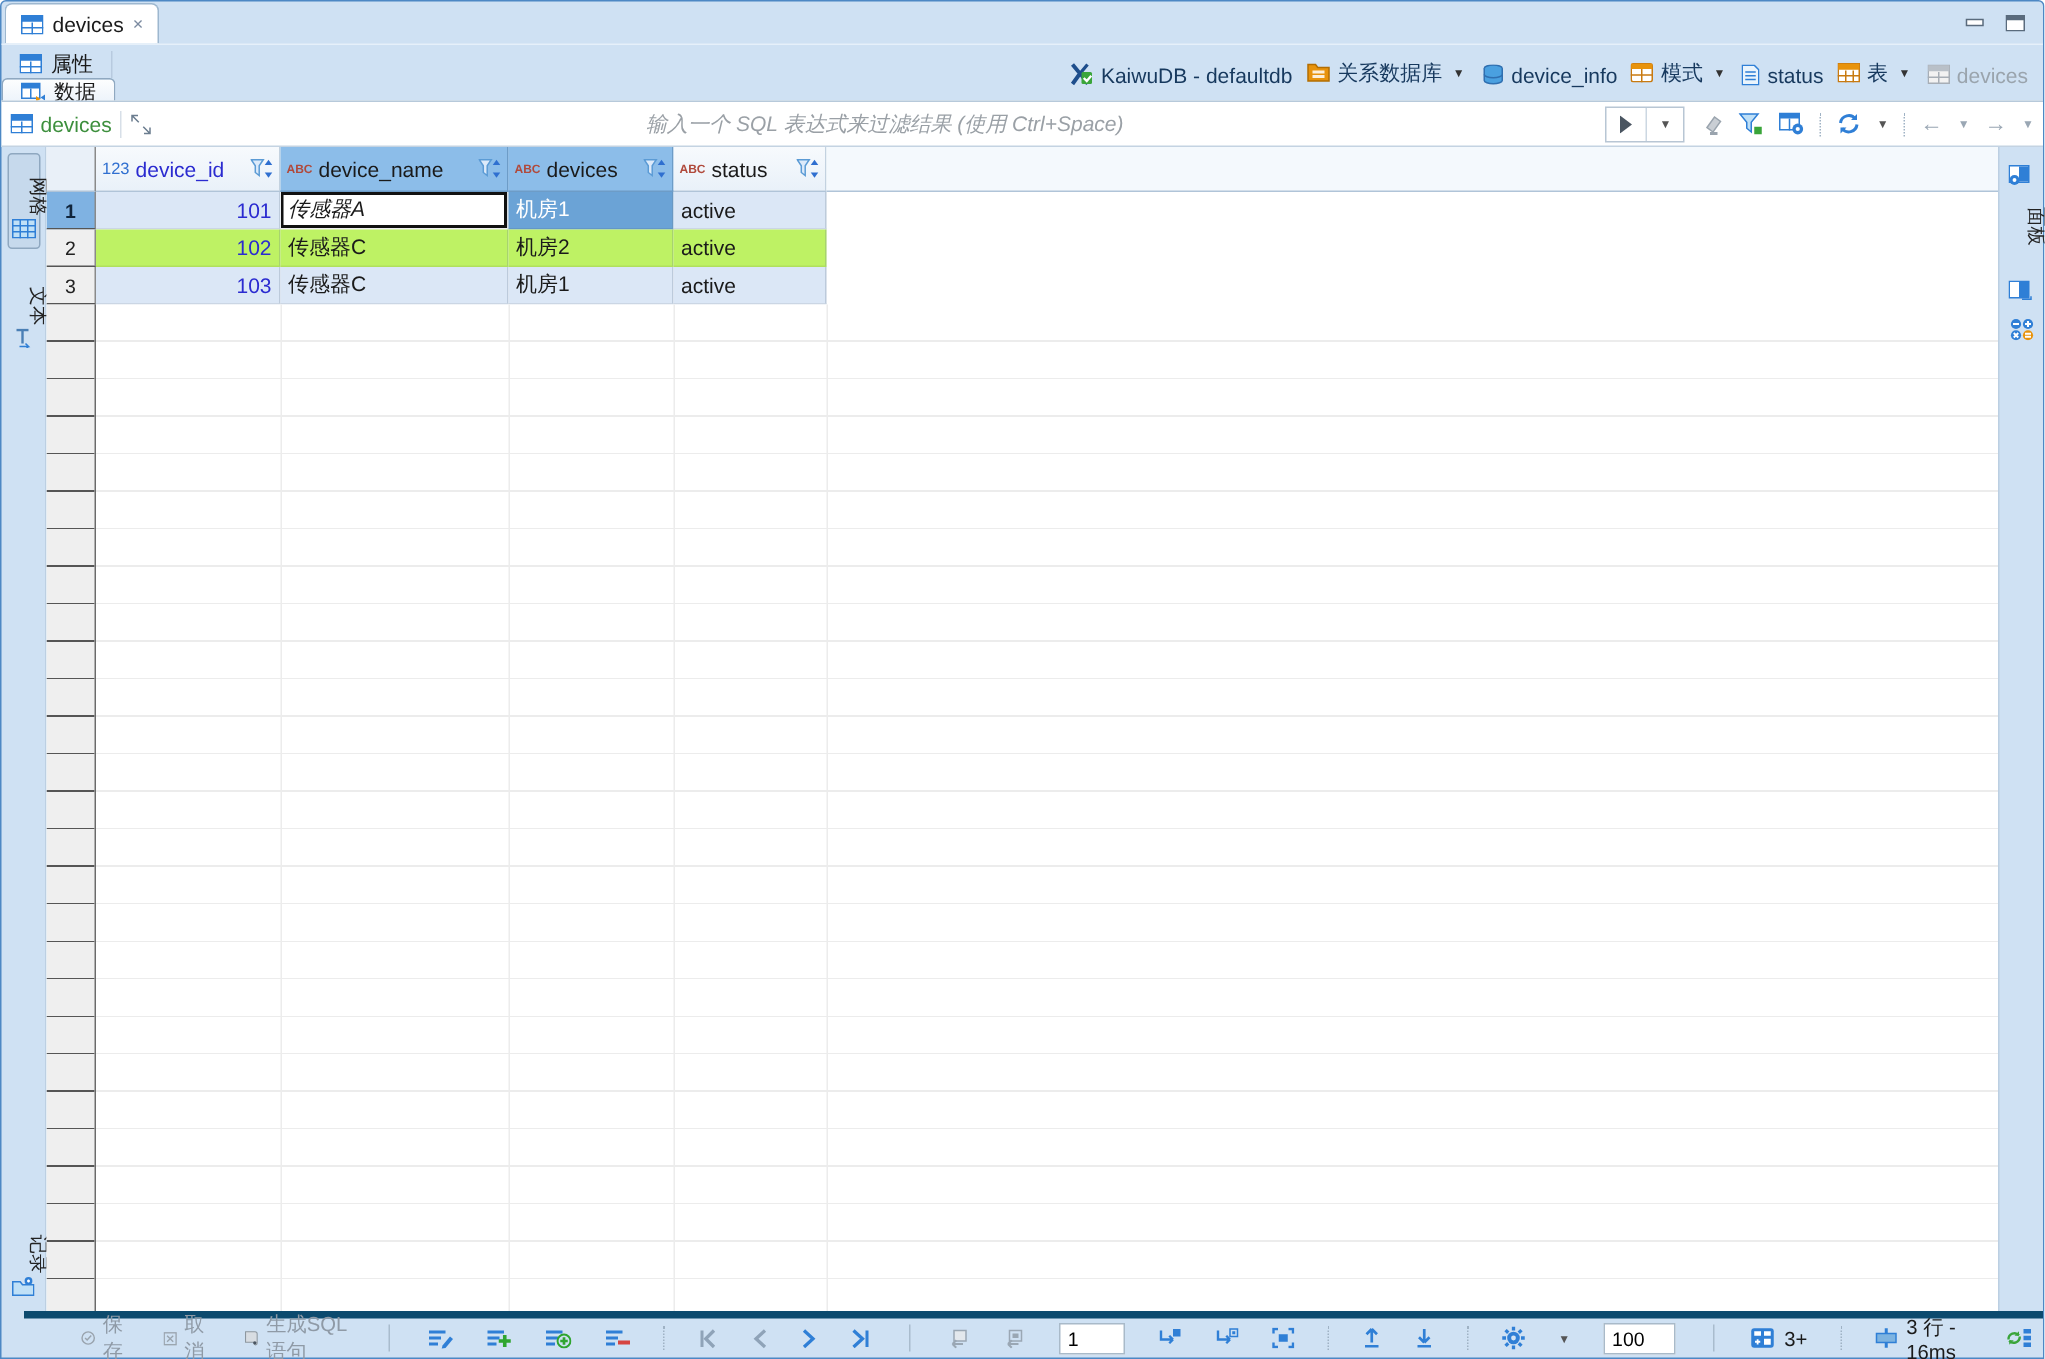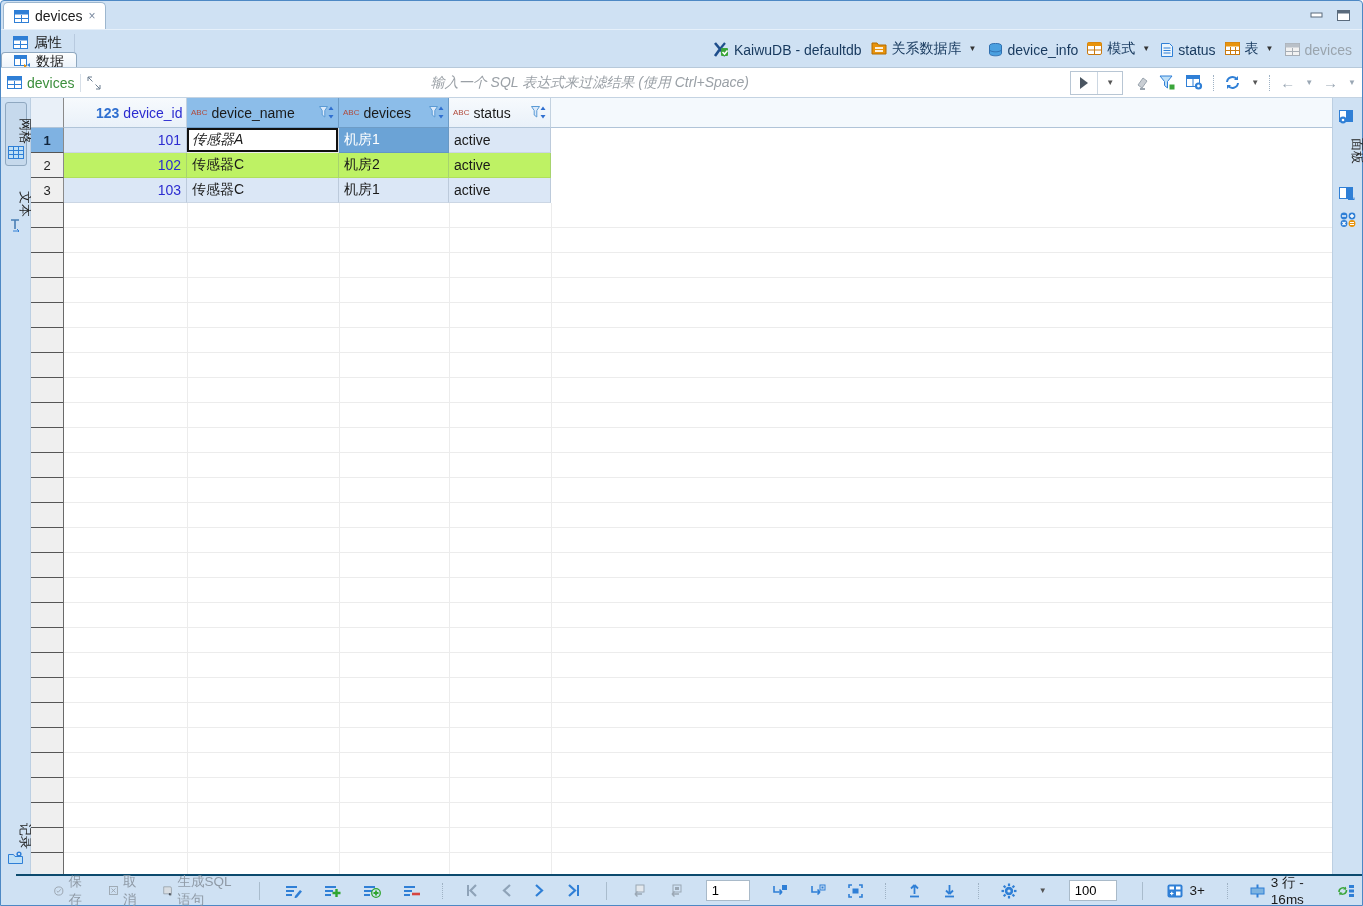--- a/index.html
+++ b/index.html
@@ -55,43 +55,43 @@
   .vlabel2{height:32px;}
   
   #gridarea{position:absolute;top:97px;bottom:31px;left:30px;right:30px;background:#fff;overflow:hidden;}
   .ghead{display:flex;height:30px;}
   .gh{display:flex;align-items:center;gap:4px;padding:0 4px;background:linear-gradient(#f7fafd,#e9f1f9);
      border-right:1px solid #c3d2e0;border-bottom:1px solid #b0c4d8;font-size:14px;}
   .gh.sel{background:var(--hdrsel);border-right:1px solid #6d9cc7;border-bottom:1px solid #6d9cc7;}
   .gh .hname{flex:1;}
   .gh-corner{width:33px;background:#e9f0f8;border-right:1px solid #8a8a8a;border-bottom:1px solid #b0c4d8;}
   .gh-fill{flex:1;background:#f4f9fd;border-bottom:1px solid #b0c4d8;}
-  .t123{color:#2f6fd0;font-size:14px;font-weight:bold;letter-spacing:0;margin-left:28px;}
-  .tabc{color:#b04a3c;font-size:8px;font-weight:normal;}
+  .t123{color:#2f6fd0;font-size:11px;font-weight:normal;letter-spacing:0;}
+  .tabc{color:#b04a3c;font-size:8px;font-weight:bold;}
   .grow{display:flex;height:25px;}
   .rn{width:33px;background:var(--rowhdr);border-right:1px solid #8a8a8a;border-bottom:1px solid var(--rowhdr-border);
       display:flex;align-items:center;justify-content:center;font-size:13px;color:#222;}
   .rn.sel{background:#7fb2e2;font-weight:bold;color:#10253c;}
   .gc{border-right:1px solid rgba(100,120,140,.25);border-bottom:1px solid rgba(0,0,0,.07);
       display:flex;align-items:center;padding:0 5px;font-size:14px;overflow:hidden;white-space:nowrap;}
   .c1{width:123px;justify-content:flex-end;color:var(--num);}
   .c2{width:152px;} .c3{width:110px;} .c4{width:102px;}
   .row-a .gc{background:var(--stripe);}
   .row-b .gc{background:#bef264;}
   .gc.focus{background:#fff !important;box-shadow:inset 0 0 0 2px #111;font-style:italic;}
   .gc.selcell{background:var(--sel) !important;color:#fff;}
   .gempty{position:absolute;left:0;right:0;top:105px;bottom:0;}
   .gempty .erowhdr{position:absolute;left:0;top:0;bottom:0;width:33px;
      background:repeating-linear-gradient(to bottom,var(--rowhdr) 0 24px,var(--rowhdr-border) 24px 25px);
      border-right:1px solid #6a6a6a;}
   .gempty .elines{position:absolute;left:33px;right:0;top:0;bottom:0;
      background:repeating-linear-gradient(to bottom,#fff 0 24px,var(--gridline) 24px 25px);}
   .vline{position:absolute;top:0;bottom:0;width:1px;background:var(--gridline);}
   
-  #statusbar{position:absolute;left:15px;right:0;bottom:0;height:31px;border-top:2px solid #0c4a6e;
+  #statusbar{position:absolute;left:15px;right:0;bottom:0;height:31px;border-top:5px solid #0c4a6e;
     display:flex;align-items:center;gap:22px;padding:0 8px 0 38px;font-size:13.5px;}
   .sb-dis{color:var(--disabled);display:flex;align-items:center;gap:5px;}
   .sb-sep{width:1px;height:18px;background:#a9bccd;margin:0 3px;}
   .sb-input{height:21px;border:1px solid #a9bac9;background:#fff;font-size:13px;padding:1px 5px;}
   .w44{width:44px;} .w48{width:48px;}
   .sb-right{margin-left:auto;display:flex;align-items:center;}
   .rows-info{display:flex;align-items:center;gap:6px;color:#1a1a1a;}
   .calcgrp{display:flex;align-items:center;gap:6px;}
   svg{display:block;}
 </style>

